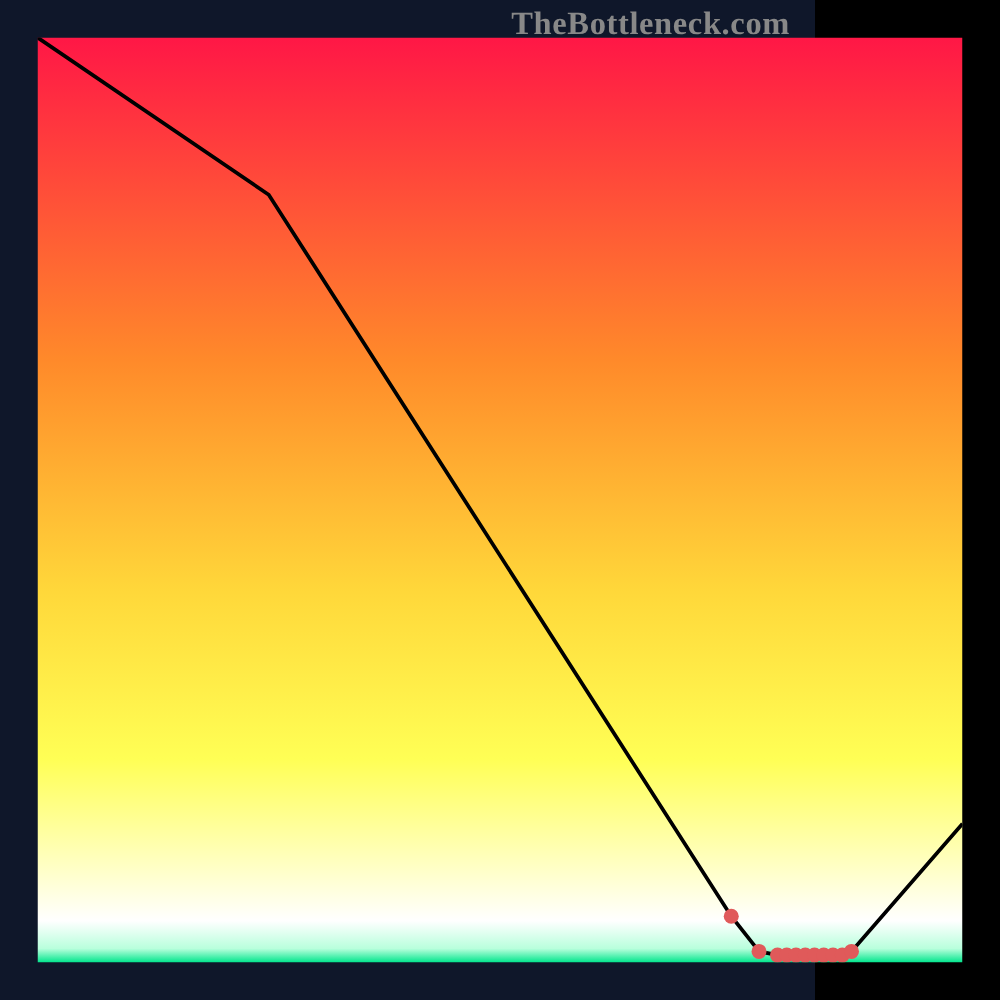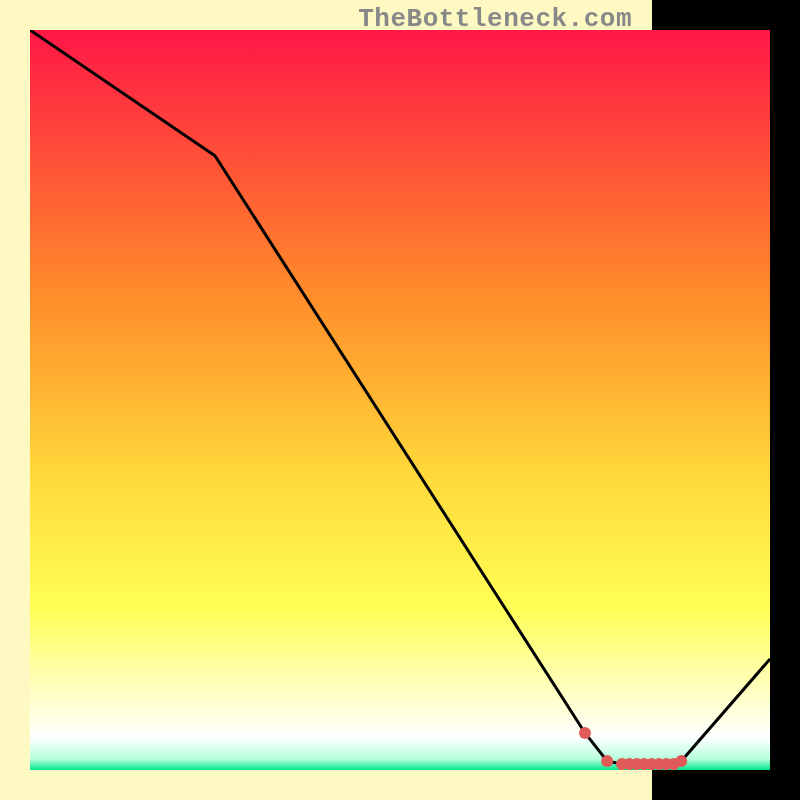--- a/index.html
+++ b/index.html
@@ -7,22 +7,22 @@
     padding: 0;
     width: 800px;
     height: 800px;
     background: #000;
     overflow: hidden;
   }
   .wrap {
     position: relative;
     width: 652px;
     height: 800px;
-    background: #fef9c3;
-    font-family: Liberation Mono, monospace;
+    background: #0f172a;
+    font-family: Liberation Serif, serif;
   }
   .attribution {
     position: absolute;
     top: 4px;
     right: 20px;
     font-size: 26px;
     font-weight: bold;
     color: #888888;
     letter-spacing: 0.5px;
   }

